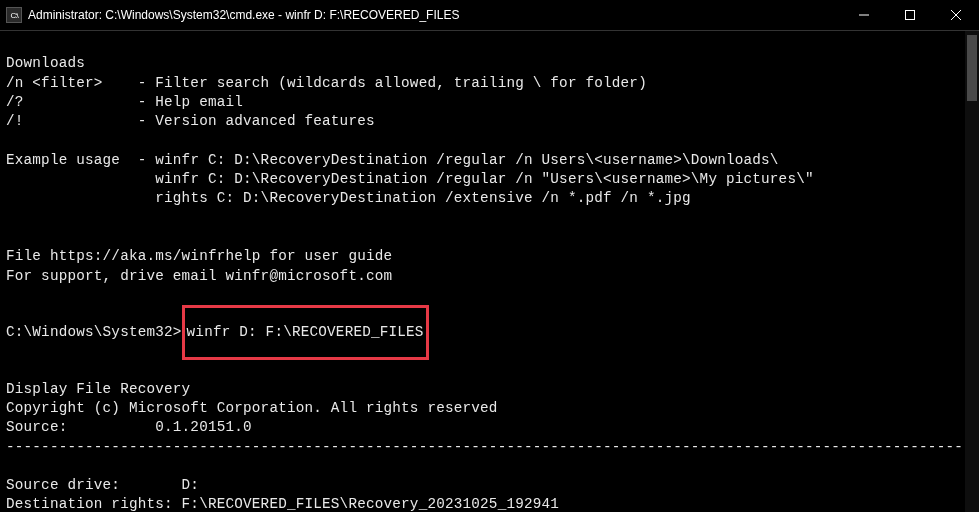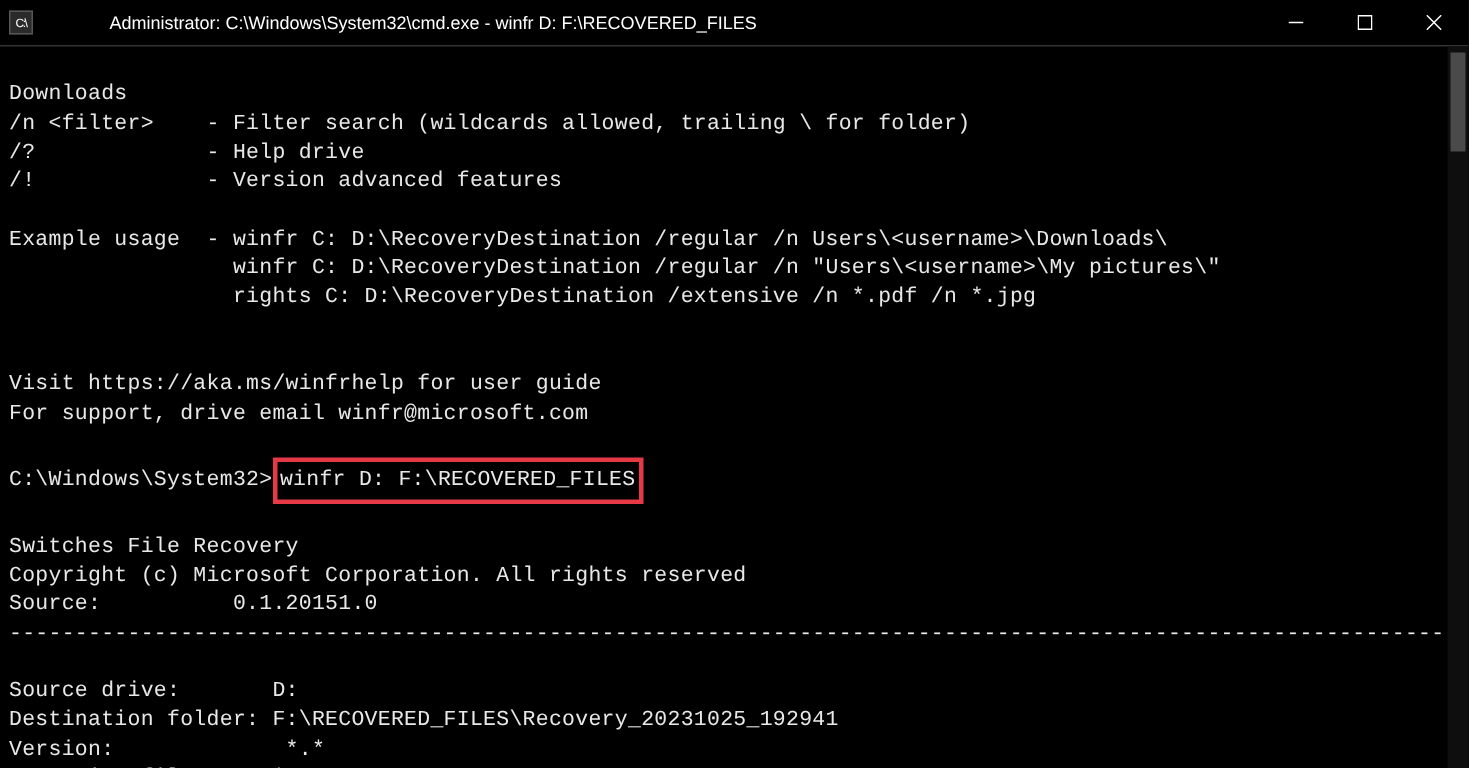--- a/index.html
+++ b/index.html
@@ -27,21 +27,21 @@
     height: 16px;
     margin-right: 6px;
     display: inline-flex;
     align-items: center;
     justify-content: center;
     background: #2a2a2a;
     border: 1px solid #555;
     font-size: 8px;
     letter-spacing: -1px;
   }
-  .titlebar-title { flex: 1; margin-left: 45px; }
+  .titlebar-title { flex: 1; }
   .win-controls { display: flex; }
   .win-btn {
     width: 46px;
     height: 30px;
     display: flex;
     align-items: center;
     justify-content: center;
     color: #fff;
   }
   .win-btn svg { width: 10px; height: 10px; }
@@ -70,21 +70,21 @@
     position: absolute;
     top: 4px;
     right: 2px;
     width: 10px;
     height: 66px;
     background: #4a4a4a;
     border-radius: 0;
   }
   .highlight-box {
     border: 3px solid #e63946;
-    padding: 4px 2px;
+    padding: 16px 2px;
     display: inline-block;
     line-height: 1.2;
   }
   .prompt-line { display: inline; text-align: right; }
 </style>
 </head>
 <body>
 
 <div class="titlebar">
   <span class="titlebar-icon">C:\</span>
@@ -105,40 +105,40 @@
           <line x1="0" y1="0" x2="10" y2="10" stroke="#fff" stroke-width="1"></line>
           <line x1="10" y1="0" x2="0" y2="10" stroke="#fff" stroke-width="1"></line>
         </svg>
     </div>
   </div>
 </div>
 
 <div class="terminal">
 <span>Downloads</span>
 <span>/n &lt;filter&gt;    - Filter search (wildcards allowed, trailing \ for folder)</span>
-<span>/?             - Help drive</span>
+<span>/?             - Help email</span>
 <span>/!             - Version advanced features</span>
 
 <span class="prompt-line"><span>Example usage  -</span> <span>winfr C: D:\RecoveryDestination /regular /n Users\&lt;username&gt;\Downloads\</span></span>
                  <span>winfr C: D:\RecoveryDestination /regular /n "Users\&lt;username&gt;\My pictures\"</span>
                  <span>rights C: D:\RecoveryDestination /extensive /n *.pdf /n *.jpg</span>
 
 
-<span>Visit https://aka.ms/winfrhelp for user guide</span>
+<span>File https://aka.ms/winfrhelp for user guide</span>
 <span>For support, drive email winfr@microsoft.com</span>
 
 <span class="prompt-line"><span>C:\Windows\System32&gt;</span><span class="highlight-box"><span>winfr D: F:\RECOVERED_FILES</span></span></span>
 
-<span>Switches File Recovery</span>
+<span>Display File Recovery</span>
 <span>Copyright (c) Microsoft Corporation. All rights reserved</span>
 <span>Source:          0.1.20151.0</span>
 <span>----------------------------------------------------------------------------------------------------------------------</span>
 
 <span>Source drive:       D:</span>
-<span>Destination folder: F:\RECOVERED_FILES\Recovery_20231025_192941</span>
+<span>Destination rights: F:\RECOVERED_FILES\Recovery_20231025_192941</span>
 <span>Version:             *.*</span>
 <span>Extension filter:   *</span>
 
 
 
 
 
 
 <div class="scrollbar">
   <div class="scrollbar-thumb"></div>

